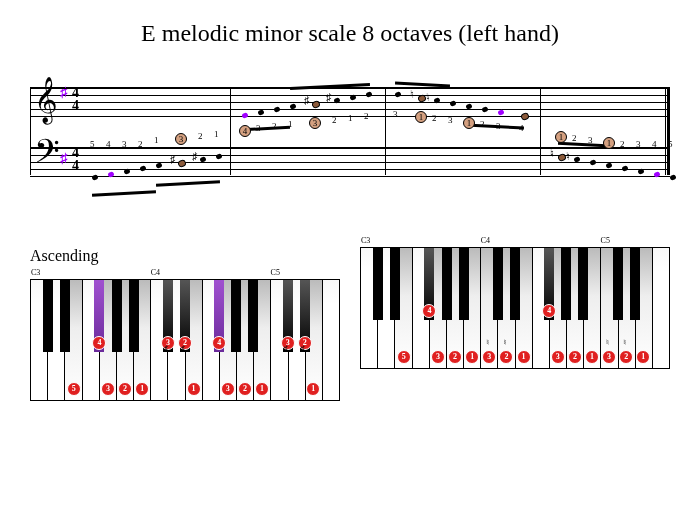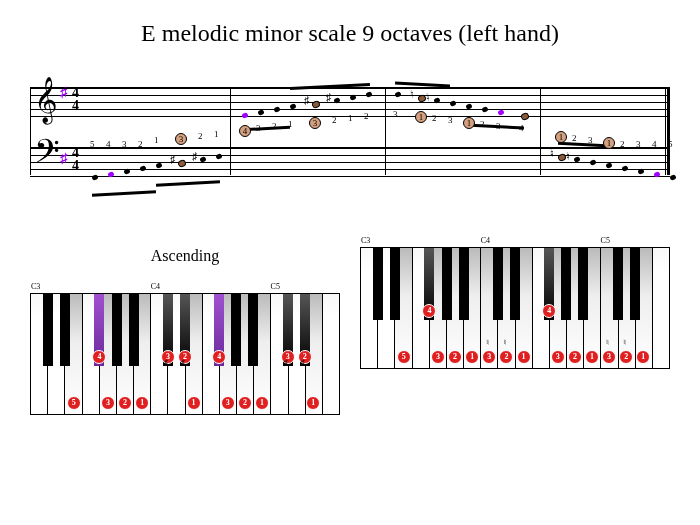--- a/index.html
+++ b/index.html
@@ -108,23 +108,22 @@
 
   .keyboards {
     display: flex;
     justify-content: space-between;
     gap: 20px;
   }
   .kb-section {
     flex: 1;
   }
   .kb-label {
-    text-align: center;
     font-size: 16px;
-    margin-bottom: 28px;
+    margin-bottom: 14px;
   }
   .keyboard {
     position: relative;
     height: 120px;
     background: #fff;
     border: 1px solid #000;
     display: flex;
   }
   .white-key {
     flex: 1;
@@ -172,21 +171,21 @@
     position: absolute;
     font-size: 8px;
     z-index: 3;
     color: #000;
     top: 64px;
   }
 </style>
 </head>
 <body>
 
-<div class="title">E melodic minor scale 9 octaves (left hand)</div>
+<div class="title">E melodic minor scale 8 octaves (left hand)</div>
 
 <div class="score">
   <div class="staff treble">
     <div class="staff-line" style="top:7px"></div>
     <div class="staff-line" style="top:14px"></div>
     <div class="staff-line" style="top:21px"></div>
     <span class="clef">𝄞</span>
     <span class="key-sig" style="left:30px;top:-3px">♯</span>
     <span class="time-sig" style="left:42px;top:-1px"><span>4</span><br><span>4</span></span>
   </div>

